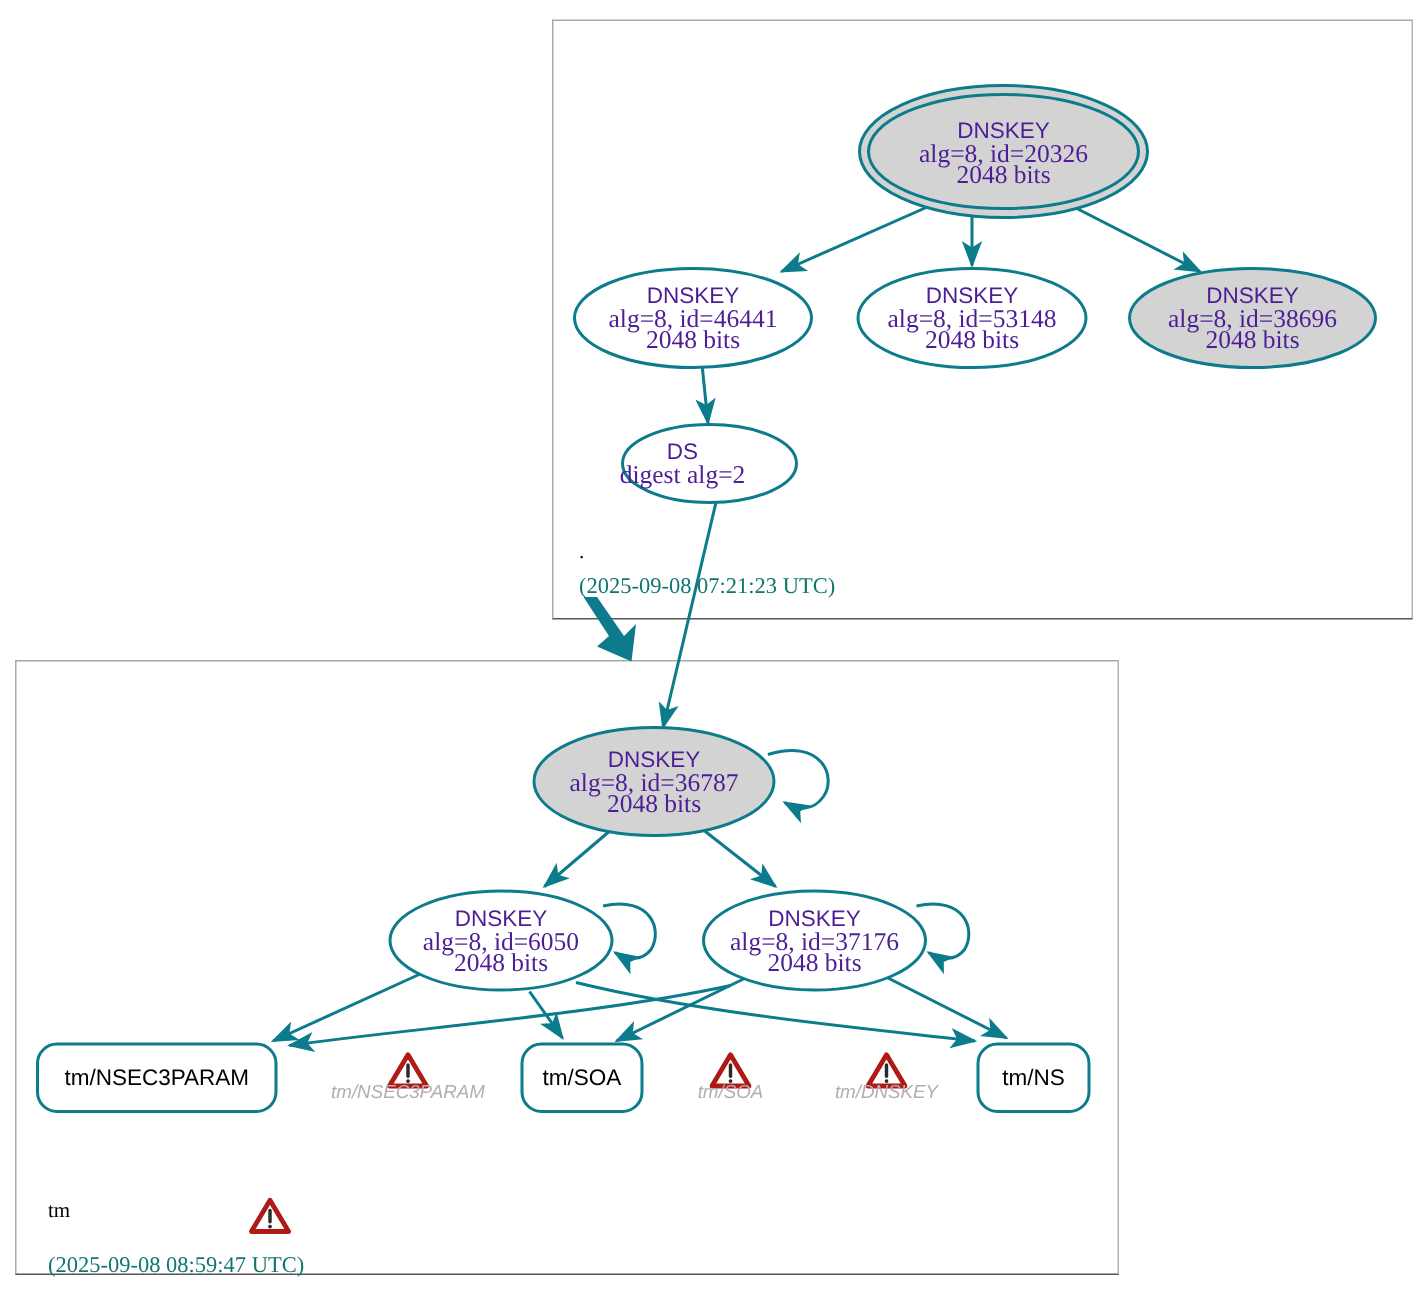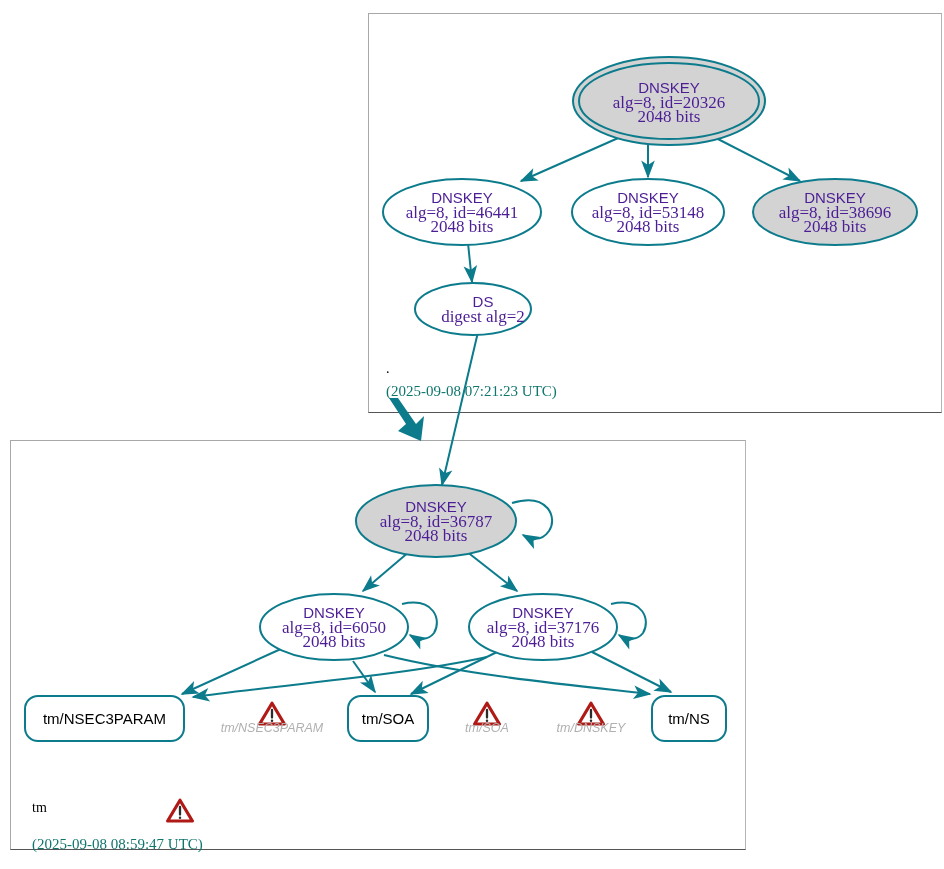--- a/index.html
+++ b/index.html
@@ -184,21 +184,21 @@
     <div class="t-sub">alg=8, id=53148</div>
     <div class="t-sub">2048 bits</div>
   </div>
 
   <div class="node-label" style="left:745px; top:189px; width:180px;">
     <div class="t-title">DNSKEY</div>
     <div class="t-sub">alg=8, id=38696</div>
     <div class="t-sub">2048 bits</div>
   </div>
 
-  <div class="node-label" style="left:403px; top:293px; width:160px;">
+  <div class="node-label" style="left:375px; top:293px; width:160px;">
     <div class="t-title">DS</div>
     <div class="t-sub">digest alg=2</div>
   </div>
 
   <div class="node-label" style="left:346px; top:498px; width:180px;">
     <div class="t-title">DNSKEY</div>
     <div class="t-sub">alg=8, id=36787</div>
     <div class="t-sub">2048 bits</div>
   </div>
 

